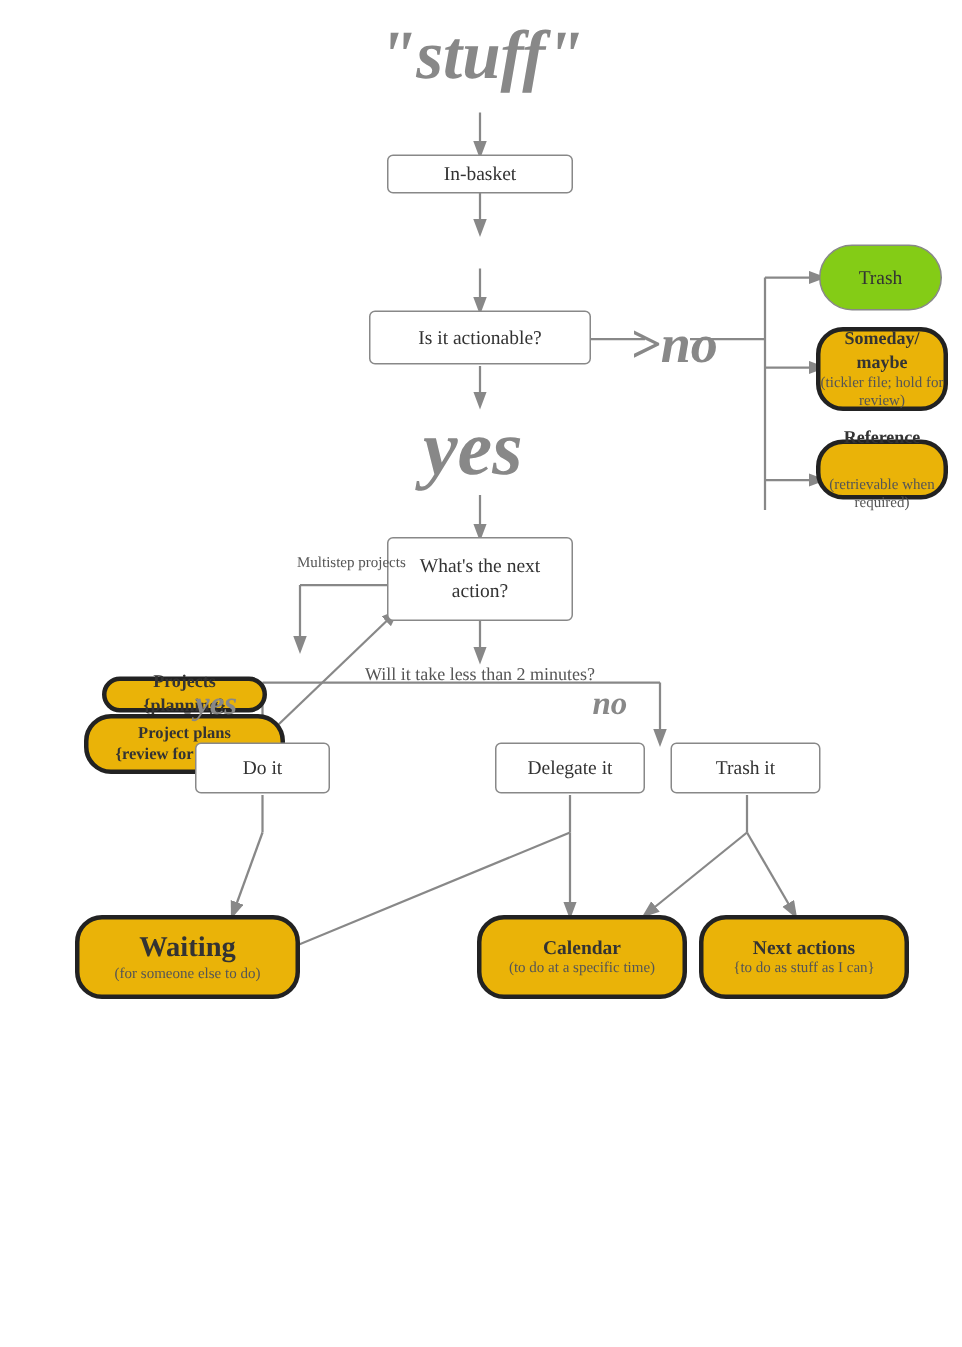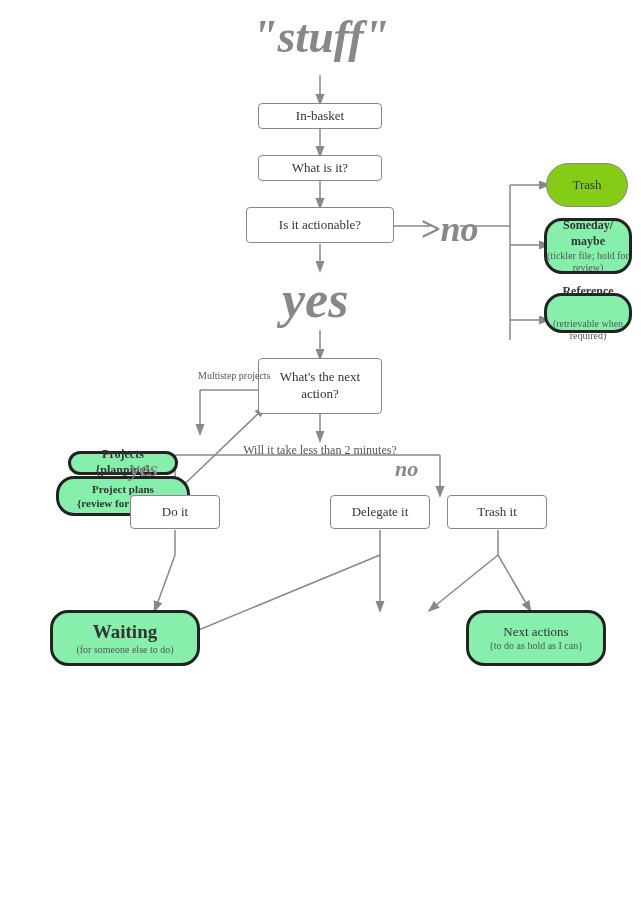--- a/index.html
+++ b/index.html
@@ -39,21 +39,21 @@
     .box-thin {
       border: 1.5px solid #888;
       border-radius: 4px;
       background: #fff;
     }
 
     
     .box-thick {
       border: 3px solid #222;
       border-radius: 18px;
-      background: #86efac;
+      background: #eab308;
     }
 
     
     .pill-thin {
       border: 1.5px solid #888;
       border-radius: 50px;
       background: #84cc16;
     }
 
     .node-label {
@@ -187,23 +187,20 @@
       <marker id="arr" markerWidth="8" markerHeight="8" refX="6" refY="3" orient="auto">
         <path d="M0,0 L0,6 L8,3 z" fill="#888"></path>
       </marker>
     </defs>
   </svg>
 
   <div class="node box-thin" style="left:258px;top:103px;width:124px;height:26px;">
     <span class="node-label">In-basket</span>
   </div>
 
-  <div class="node box-thin" style="left:258px;top:155px;width:124px;height:26px;">
-    <span class="node-label">What is it?</span>
-  </div>
 
   <div class="node box-thin" style="left:246px;top:207px;width:148px;height:36px;">
     <span class="node-label">Is it actionable?</span>
   </div>
 
   <div class="no-label" style="left:420px;top:208px;">&gt;<span>no</span></div>
 
   <div class="node pill-thin" style="left:546px;top:163px;width:82px;height:44px;">
     <span class="node-label">Trash</span>
   </div>
@@ -259,19 +256,23 @@
 
   <div class="node box-thin" style="left:447px;top:495px;width:100px;height:34px;">
     <span class="node-label">Trash it</span>
   </div>
 
   <div class="node box-thick" style="left:50px;top:610px;width:150px;height:56px; flex-direction:column;">
     <span class="node-label" style="font-size:19px;font-weight:bold;">Waiting</span>
     <span class="node-sublabel">(for someone else to do)</span>
   </div>
 
+  <div class="node box-thick" style="left:318px;top:610px;width:140px;height:56px; flex-direction:column;">
+    <span class="node-label" style="font-size:13px;font-weight:bold;">Calendar</span>
+    <span class="node-sublabel">(to do at a specific time)</span>
+  </div>
 
   <div class="node box-thick" style="left:466px;top:610px;width:140px;height:56px; flex-direction:column;">
-    <span class="node-label" style="font-size:13px;font-weight:normal;">Next actions</span>
-    <span class="node-sublabel">{to do as hold as I can}</span>
+    <span class="node-label" style="font-size:13px;font-weight:bold;">Next actions</span>
+    <span class="node-sublabel">{to do as stuff as I can}</span>
   </div>
 
 </div>
 
 </body></html>

